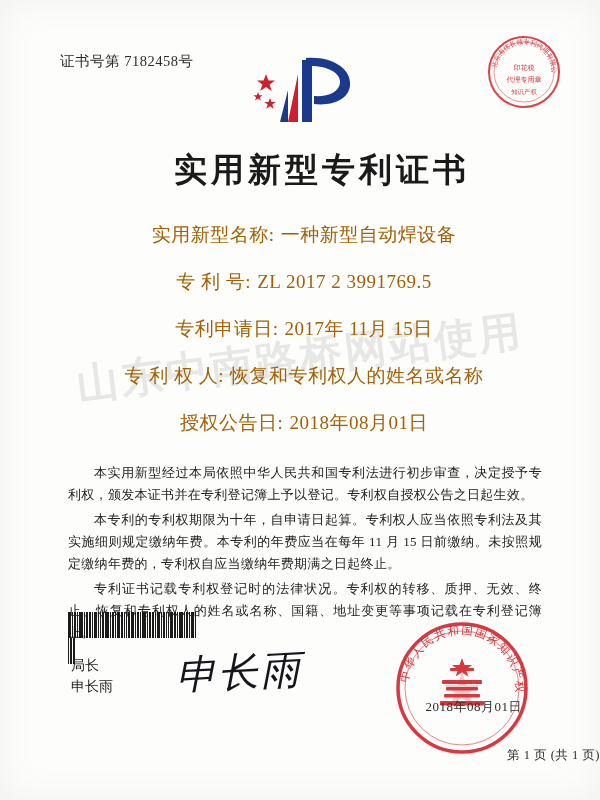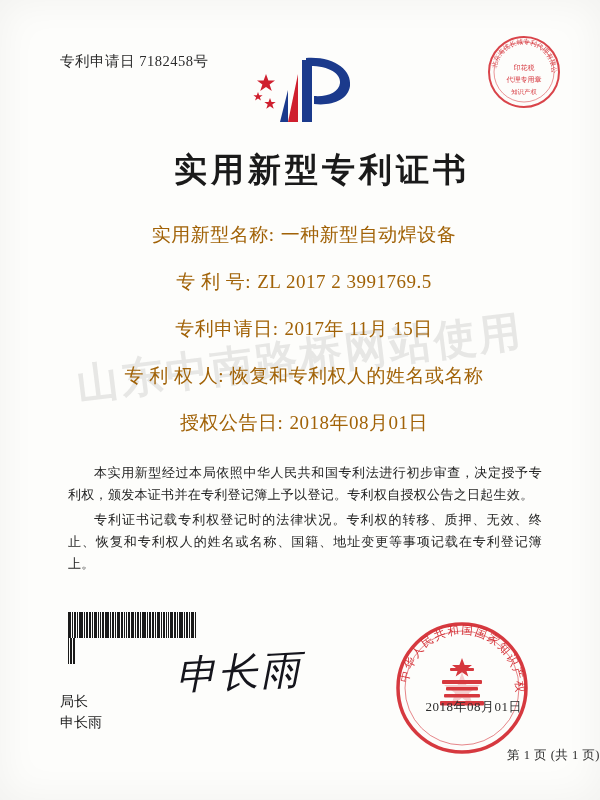--- a/index.html
+++ b/index.html
@@ -126,26 +126,25 @@
     display: inline-block;
     background: #1a1a1a;
     height: 26px;
     margin-right: 1px;
     vertical-align: top;
   }
 
   
   .sign-block {
     position: absolute;
-    left: 60px;
+    left: 71px;
     top: 655px;
     font-size: 14px;
     color: #232323;
     line-height: 21px;
-    margin-top: 36px;
   }
   .handwriting {
     position: absolute;
     left: 176px;
     top: 645px;
     font-size: 40px;
     font-family: "DejaVu Serif", serif;
     color: #15151c;
     font-style: italic;
     letter-spacing: 2px;
@@ -198,21 +197,21 @@
 </style>
 </head>
 <body>
 
 <div class="page">
 
   <div class="paper-edge"></div>
 
   <div class="watermark">山东中南路桥网站使用</div>
 
-  <div class="cert-no">专利申请日 7182458号</div>
+  <div class="cert-no">证书号第 7182458号</div>
 
   <div class="top-seal">
     <svg viewBox="0 0 76 76" width="76" height="76" aria-hidden="true">
       <circle cx="38" cy="38" r="35" fill="none" stroke="#d2232a" stroke-width="2" opacity="0.85"></circle>
       <circle cx="38" cy="38" r="30" fill="none" stroke="#d2232a" stroke-width="0.8" opacity="0.6"></circle>
       <path id="arcTop" d="M 10,38 A 28,28 0 0 1 66,38" fill="none"></path>
       <text font-size="6.6" fill="#d2232a" opacity="0.9" font-family="DejaVu Sans, sans-serif">
         <textPath href="#arcTop" startOffset="4%">北京海优长城专利代理有限公司</textPath>
       </text>
       <text x="38" y="36" text-anchor="middle" font-size="7" fill="#d2232a" opacity="0.9" font-family="DejaVu Sans, sans-serif">印花税</text>
@@ -257,20 +256,21 @@
       <span class="field-value">恢复和专利权人的姓名或名称</span>
     </div>
     <div class="field-row">
       <span class="field-label">授权公告日:</span>
       <span class="field-value">2018年08月01日</span>
     </div>
   </div>
 
   <div class="body-text">
     <p>本实用新型经过本局依照中华人民共和国专利法进行初步审查，决定授予专利权，颁发本证书并在专利登记簿上予以登记。专利权自授权公告之日起生效。</p>
+    <p>本专利的专利权期限为十年，自申请日起算。专利权人应当依照专利法及其实施细则规定缴纳年费。本专利的年费应当在每年 11 月 15 日前缴纳。未按照规定缴纳年费的，专利权自应当缴纳年费期满之日起终止。</p>
     <p>专利证书记载专利权登记时的法律状况。专利权的转移、质押、无效、终止、恢复和专利权人的姓名或名称、国籍、地址变更等事项记载在专利登记簿上。</p>
   </div>
 
   <div class="barcode"><span style="width: 3px;"></span><span style="width: 1px;"></span><span style="width: 2px;"></span><span style="width: 1px;"></span><span style="width: 4px;"></span><span style="width: 1px;"></span><span style="width: 2px;"></span><span style="width: 2px;"></span><span style="width: 1px;"></span><span style="width: 3px;"></span><span style="width: 1px;"></span><span style="width: 1px;"></span><span style="width: 2px;"></span><span style="width: 4px;"></span><span style="width: 1px;"></span><span style="width: 2px;"></span><span style="width: 1px;"></span><span style="width: 3px;"></span><span style="width: 2px;"></span><span style="width: 1px;"></span><span style="width: 1px;"></span><span style="width: 2px;"></span><span style="width: 3px;"></span><span style="width: 1px;"></span><span style="width: 2px;"></span><span style="width: 1px;"></span><span style="width: 4px;"></span><span style="width: 1px;"></span><span style="width: 2px;"></span><span style="width: 2px;"></span><span style="width: 1px;"></span><span style="width: 3px;"></span><span style="width: 1px;"></span><span style="width: 2px;"></span><span style="width: 1px;"></span><span style="width: 1px;"></span><span style="width: 3px;"></span><span style="width: 2px;"></span><span style="width: 1px;"></span><span style="width: 4px;"></span><span style="width: 1px;"></span><span style="width: 2px;"></span><span style="width: 1px;"></span><span style="width: 3px;"></span><span style="width: 1px;"></span><span style="width: 1px;"></span><span style="width: 2px;"></span><span style="width: 2px;"></span></div>
 
   <div class="sign-block">
     <div>局长</div>
     <div>申长雨</div>
   </div>
   <div class="handwriting">申长雨</div>

